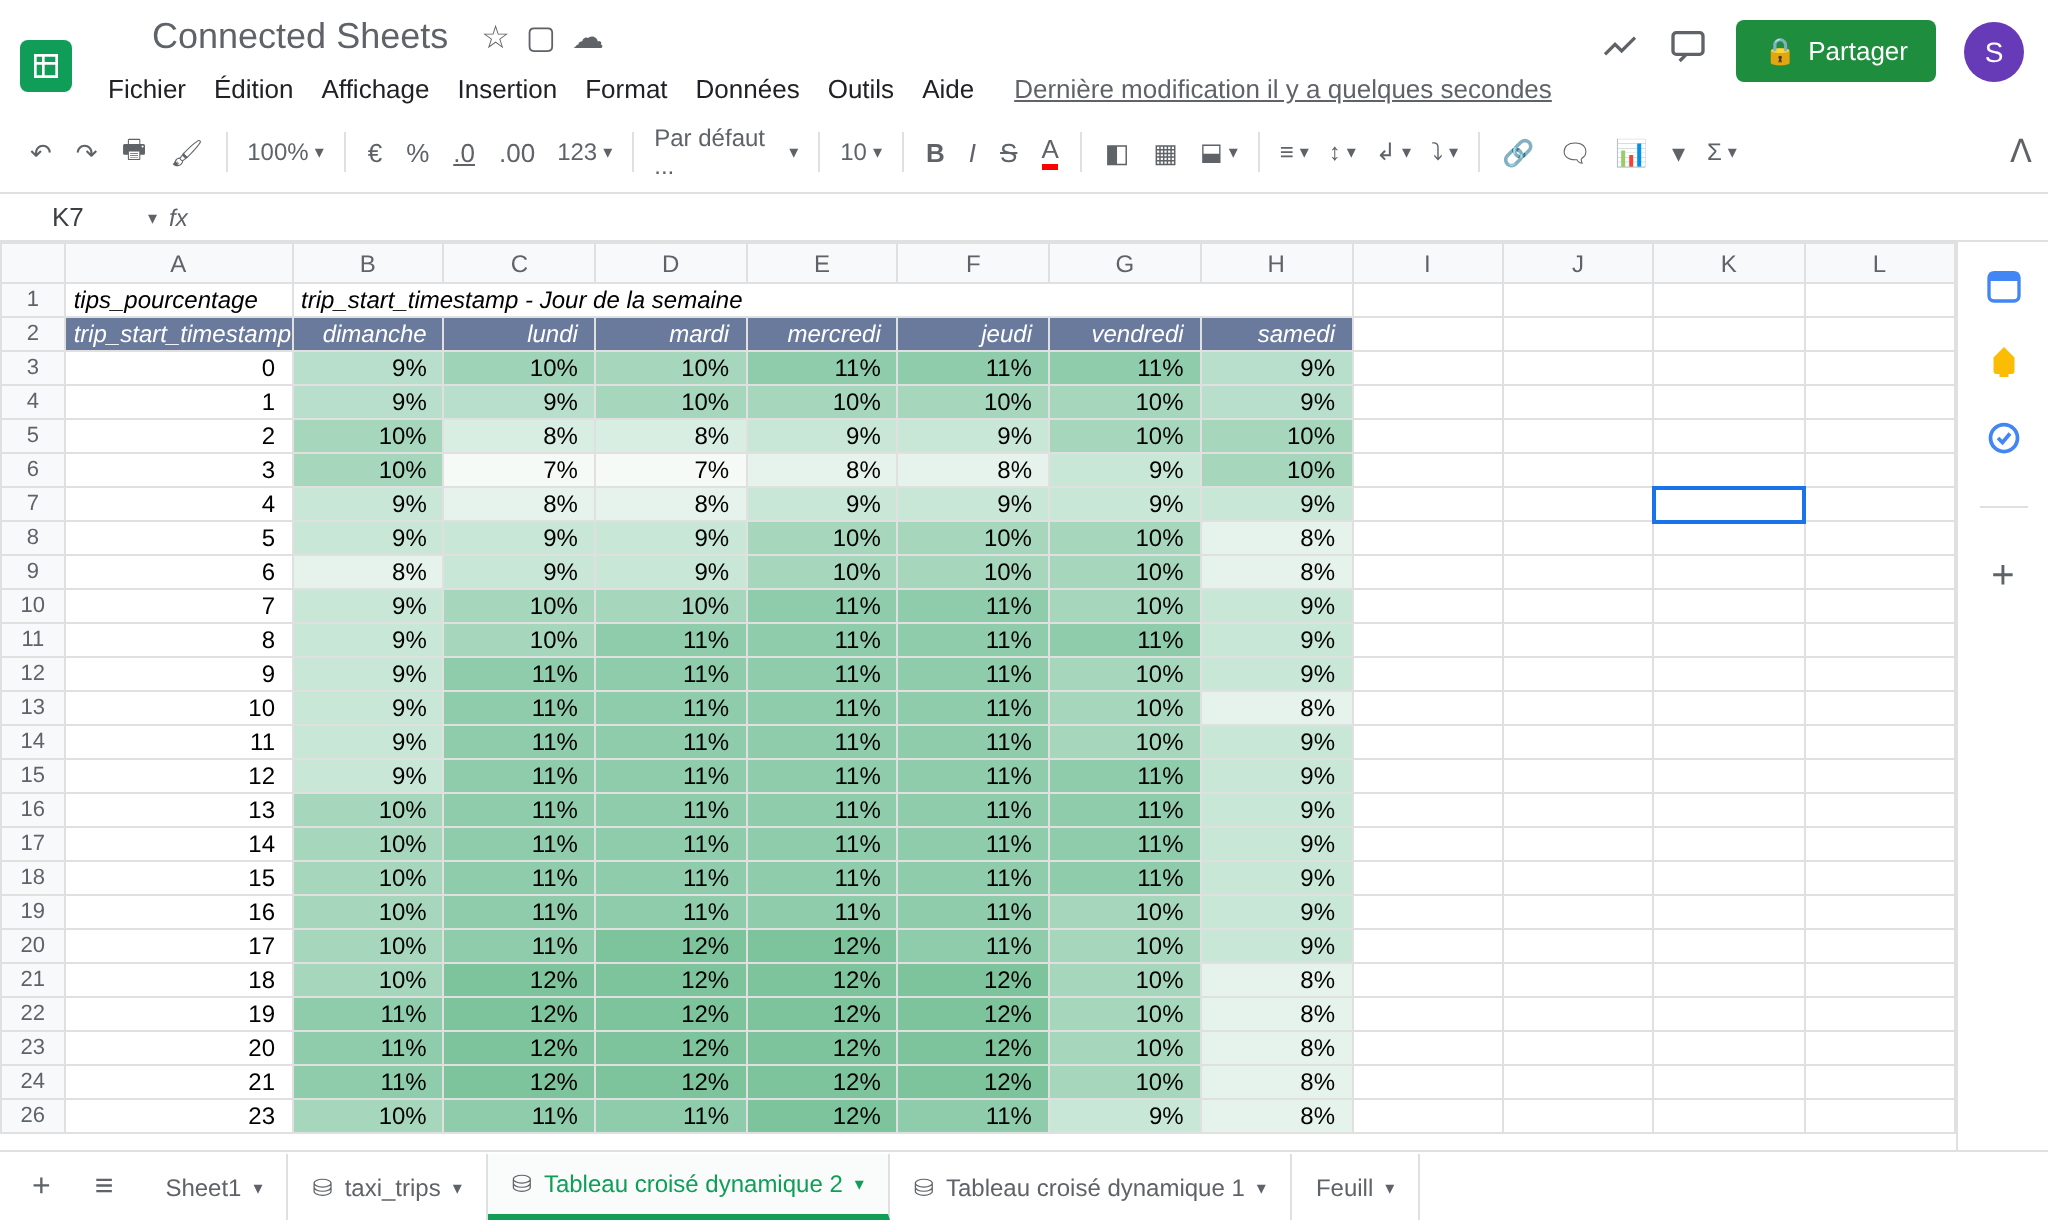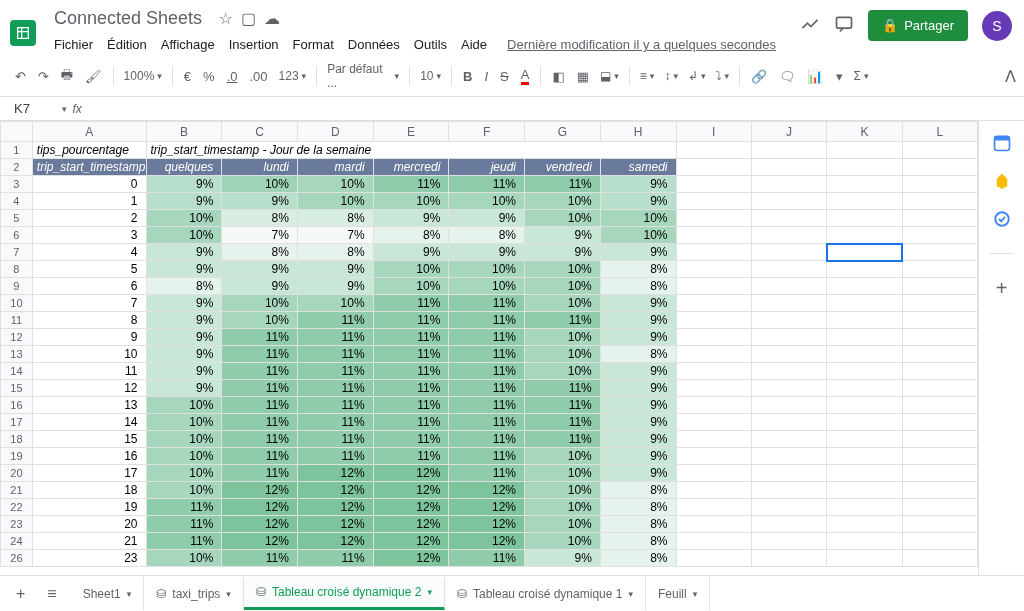--- a/index.html
+++ b/index.html
@@ -2,39 +2,39 @@
 <html><head>
 <meta charset="utf-8">
 <style>
   * { box-sizing: border-box; margin: 0; padding: 0; font-family: Arial, sans-serif; }
   body { width: 1024px; height: 611px; overflow: hidden; background: #fff; display: flex; flex-direction: column; }
   
   .header { display: flex; align-items: center; padding: 6px 10px 0 10px; position: relative; }
   .logo { width: 26px; height: 26px; background: #0f9d58; display: flex; align-items: center; justify-content: center; border-radius: 4px; margin-right: 12px; margin-top: 4px; }
   .logo svg { fill: #fff; }
   .title-wrap { flex: 1; }
-  .doc-title { font-size: 18px; color: #5f6368; padding: 2px 6px; display: inline-block; }
+  .doc-title { font-size: 18px; color: #5f6368; padding: 2px 6px; display: inline-block; margin-left: 22px; }
   .title-icons { display: inline-flex; align-items: center; gap: 8px; margin-left: 6px; color: #5f6368; }
   .title-icons span { cursor: pointer; }
   .menu-bar { display: flex; gap: 2px; font-size: 13px; color: #202124; margin-top: 2px; flex-wrap: wrap; align-items: center; }
   .menu-bar span { padding: 4px 6px; cursor: pointer; border-radius: 3px; }
   .last-mod { color: #5f6368; text-decoration: underline; font-size: 13px; margin-left: 6px; }
   .header-right { display: flex; align-items: center; gap: 14px; position: absolute; right: 12px; top: 10px; }
   .hr-icon { color: #5f6368; cursor: pointer; }
   .share-btn { background: #1e8e3e; color: #fff; padding: 8px 14px; border-radius: 4px; font-size: 13px; font-weight: 500; display: flex; align-items: center; gap: 6px; cursor: pointer; }
   .avatar { width: 30px; height: 30px; border-radius: 50%; background: #673ab7; color: #fff; display: flex; align-items: center; justify-content: center; font-size: 14px; font-weight: 500; }
   
   .toolbar { display: flex; align-items: center; padding: 4px 10px; border-bottom: 1px solid #e0e0e0; gap: 2px; flex-wrap: nowrap; }
   .tb-btn { padding: 4px 5px; color: #5f6368; cursor: pointer; border-radius: 3px; font-size: 13px; display: flex; align-items: center; }
   .tb-sep { width: 1px; height: 20px; background: #e0e0e0; margin: 0 4px; }
   .tb-select { font-size: 12px; padding: 2px 4px; color: #5f6368; display: flex; align-items: center; gap: 3px; cursor: pointer; }
   .tb-select::after { content: "▾"; font-size: 9px; }
   .tb-chev { position: absolute; right: 8px; color: #5f6368; cursor: pointer; }
   
-  .name-box-row { display: flex; align-items: center; padding: 2px 10px; border-bottom: 1px solid #e0e0e0; font-size: 13px; }
+  .name-box-row { display: flex; align-items: center; padding: 2px 22px; border-bottom: 1px solid #e0e0e0; font-size: 13px; }
   .name-box { width: 52px; color: #3c4043; padding: 2px 4px; }
   .fx-label { color: #5f6368; font-style: italic; margin: 0 6px; font-size: 12px; }
   .formula-bar { flex: 1; }
   
   .main { flex: 1; display: flex; overflow: hidden; }
   .grid-wrap { flex: 1; overflow: auto; position: relative; }
   .right-panel { width: 46px; border-left: 1px solid #e0e0e0; display: flex; flex-direction: column; align-items: center; padding-top: 12px; gap: 18px; }
   .rp-icon { width: 20px; height: 20px; display: flex; align-items: center; justify-content: center; cursor: pointer; }
   
   table { border-collapse: collapse; table-layout: fixed; }
@@ -185,21 +185,21 @@
   <td class="pivot-title">tips_pourcentage</td>
   <td class="pivot-title" colspan="7">trip_start_timestamp - Jour de la semaine</td>
   <td></td>
             <td></td>
             <td></td>
             <td></td>
           </tr>
           <tr>
             <th class="row-hdr">2</th>
   <td class="pivot-sub">trip_start_timestamp</td>
-            <td class="day-hdr">quelques</td>
+            <td class="day-hdr">dimanche</td>
             <td class="day-hdr">lundi</td>
             <td class="day-hdr">mardi</td>
             <td class="day-hdr">mercredi</td>
             <td class="day-hdr">jeudi</td>
             <td class="day-hdr">vendredi</td>
             <td class="day-hdr">samedi</td>
             <td></td>
             <td></td>
             <td></td>
             <td></td>

